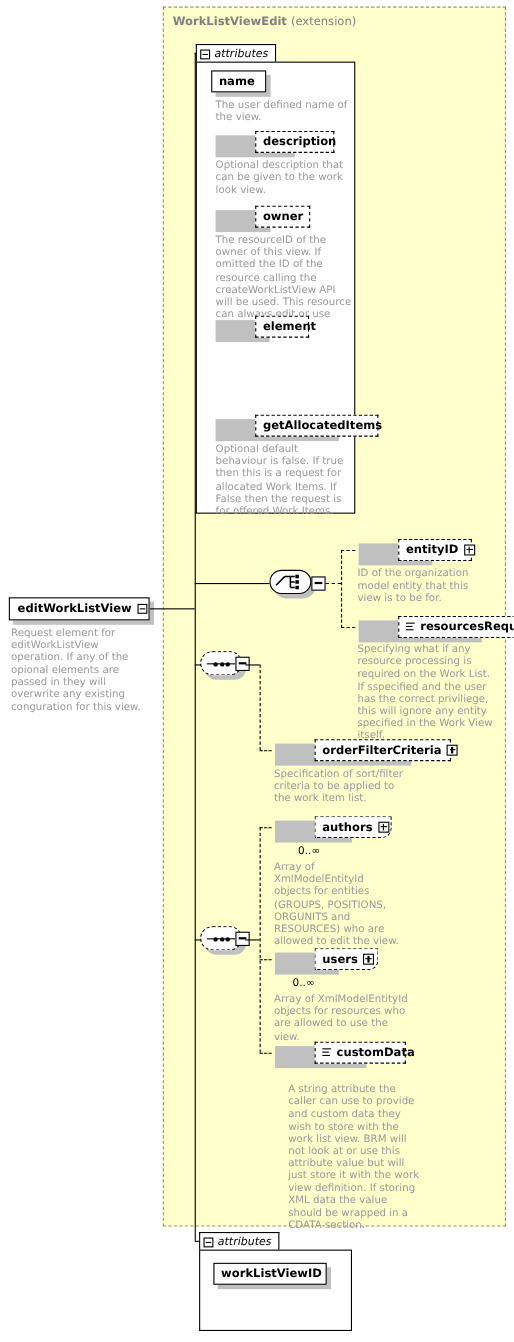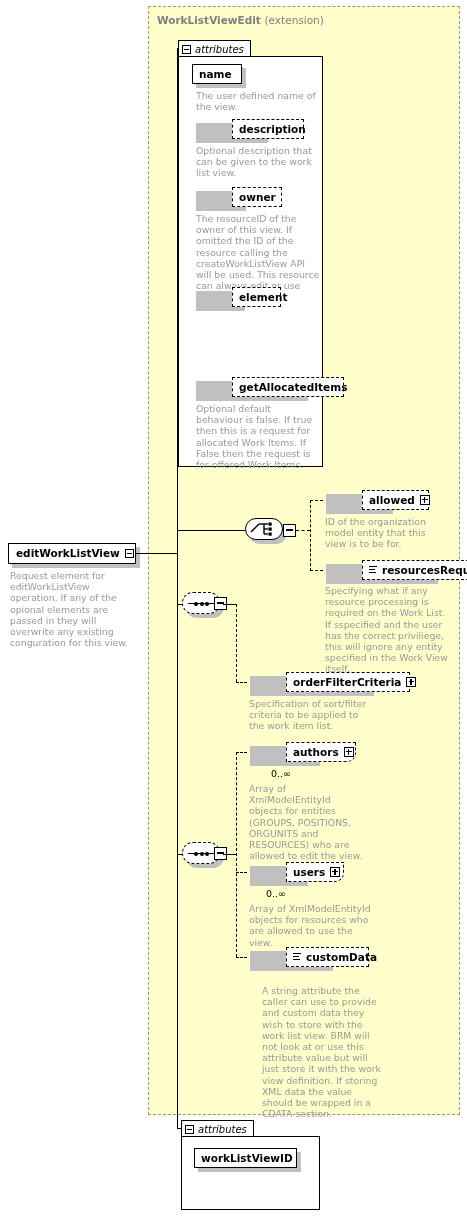--- a/index.html
+++ b/index.html
@@ -296,21 +296,21 @@
     </div>
   </div>
   <div class="doc" style="left:196px; top:90px; width:120px;">The user defined name of the view.</div>
 
   <div class="node-wrap" style="left:192px; top:119px;">
     <div class="shadow" style="width:72px;height:20px;"></div>
     <div class="node dashed" style="width:72px;">
       <span class="node-label">description</span>
     </div>
   </div>
-  <div class="doc" style="left:196px; top:145px; width:122px;">Optional description that can be given to the work list view.</div>
+  <div class="doc" style="left:196px; top:145px; width:122px;">Optional description that can be given to the work look view.</div>
 
   <div class="node-wrap" style="left:192px; top:187px;">
     <div class="shadow" style="width:50px;height:20px;"></div>
     <div class="node dashed" style="width:50px;">
       <span class="node-label">owner</span>
     </div>
   </div>
   <div class="doc" style="left:196px; top:213px; width:124px;">The resourceID of the owner of this view.  If omitted the ID of the resource calling the createWorkListView API will be used.  This resource can always edit or use this view.</div>
 
   <div class="node-wrap" style="left:192px; top:287px;">
@@ -365,21 +365,21 @@
   <div class="ln h" style="left:177px; top:530px; width:68px;"></div>
 
   <div class="dln h" style="left:296px; top:530px; width:14px;"></div>
   <div class="dln v" style="left:310px; top:500px; height:71px;"></div>
   <div class="dln h" style="left:310px; top:500px; width:13px;"></div>
   <div class="dln h" style="left:310px; top:570px; width:13px;"></div>
 
   <div class="node-wrap" style="left:322px; top:490px;">
     <div class="shadow" style="width:67px;height:20px;"></div>
     <div class="node dashed" style="width:67px;">
-      <span class="node-label">allowed</span>
+      <span class="node-label">entityID</span>
       <span class="plus-box"></span>
     </div>
   </div>
   <div class="doc" style="left:325px; top:516px; width:124px;">ID of the organization model entity that this view is to be for.</div>
 
   <div class="node-wrap" style="left:322px; top:560px;">
     <div class="shadow" style="width:112px;height:20px;"></div>
     <div class="node dashed" style="width:112px;">
       <span class="seq-icon">
           <i></i>

